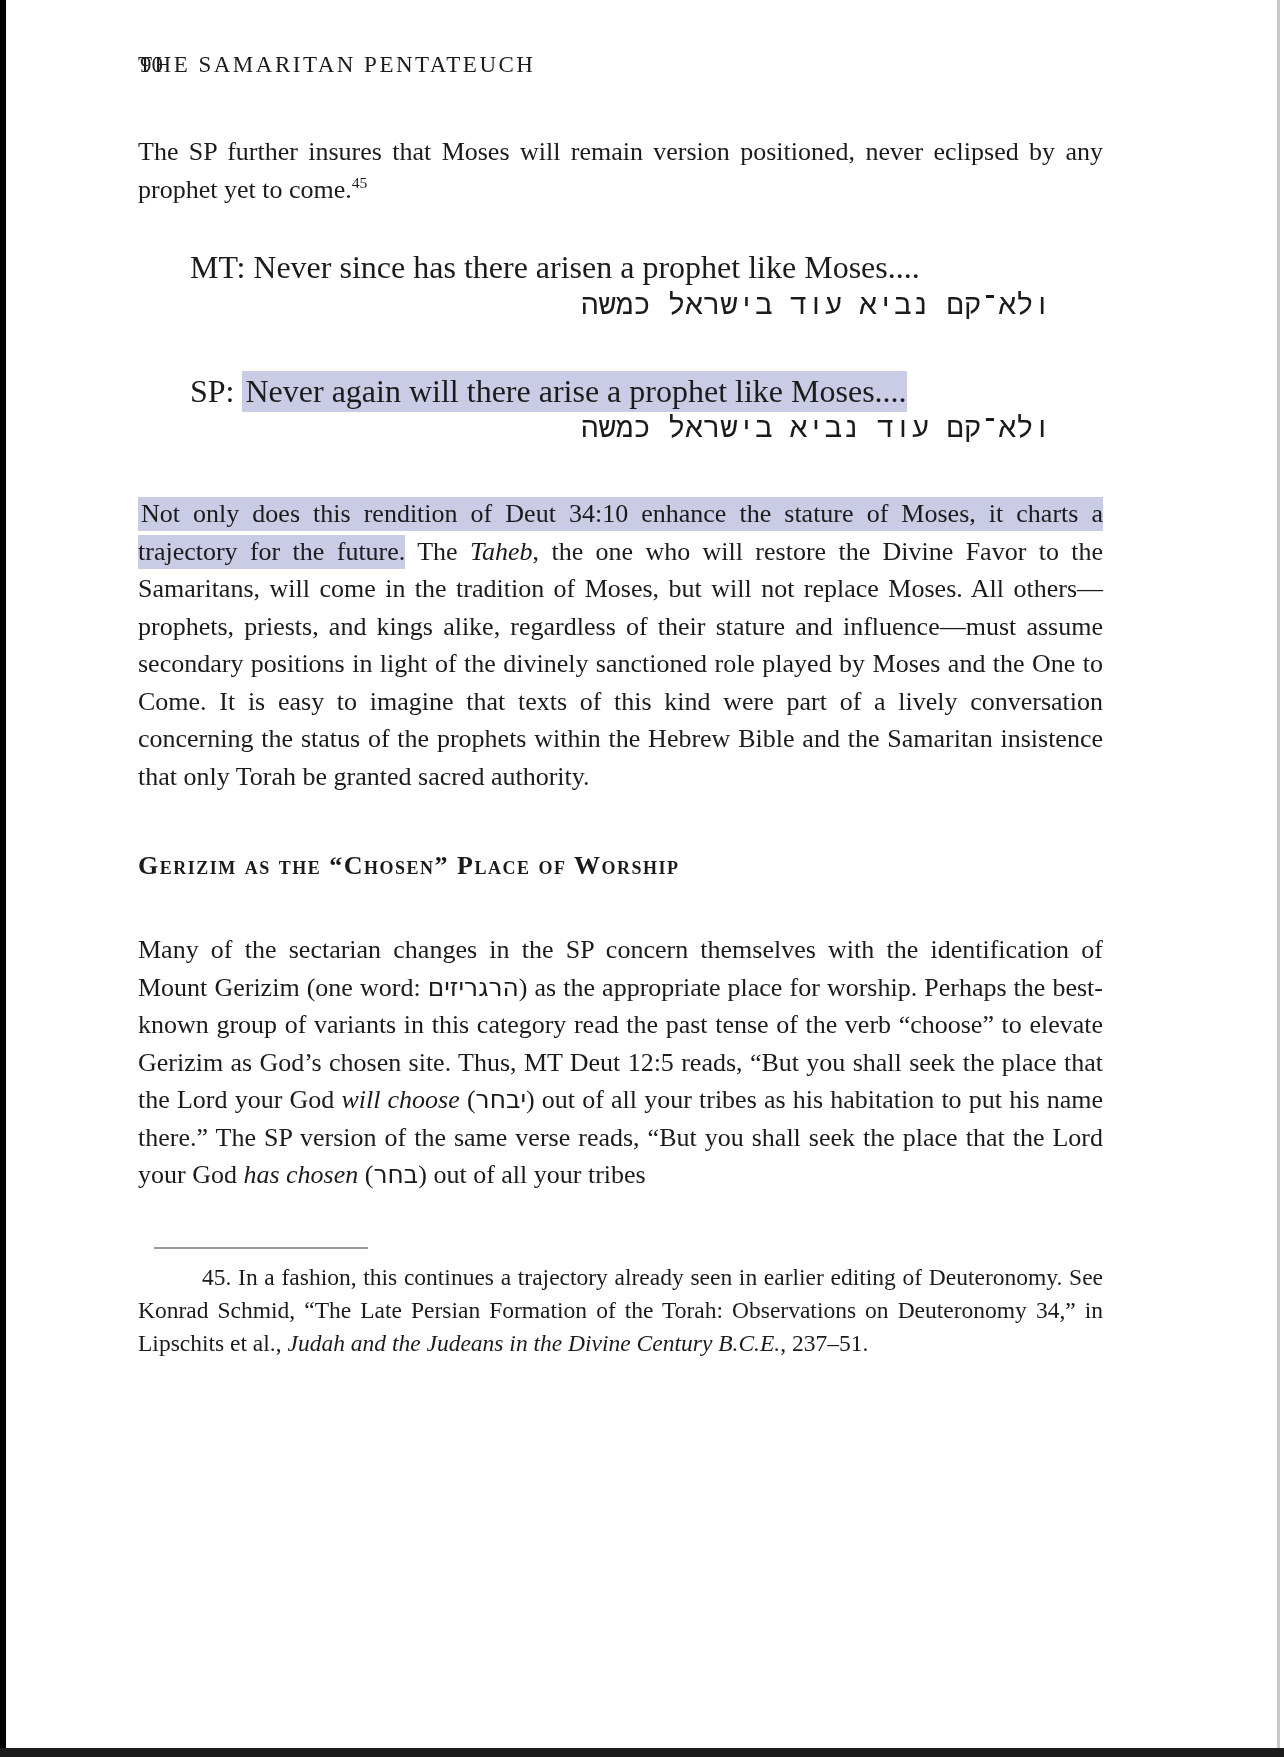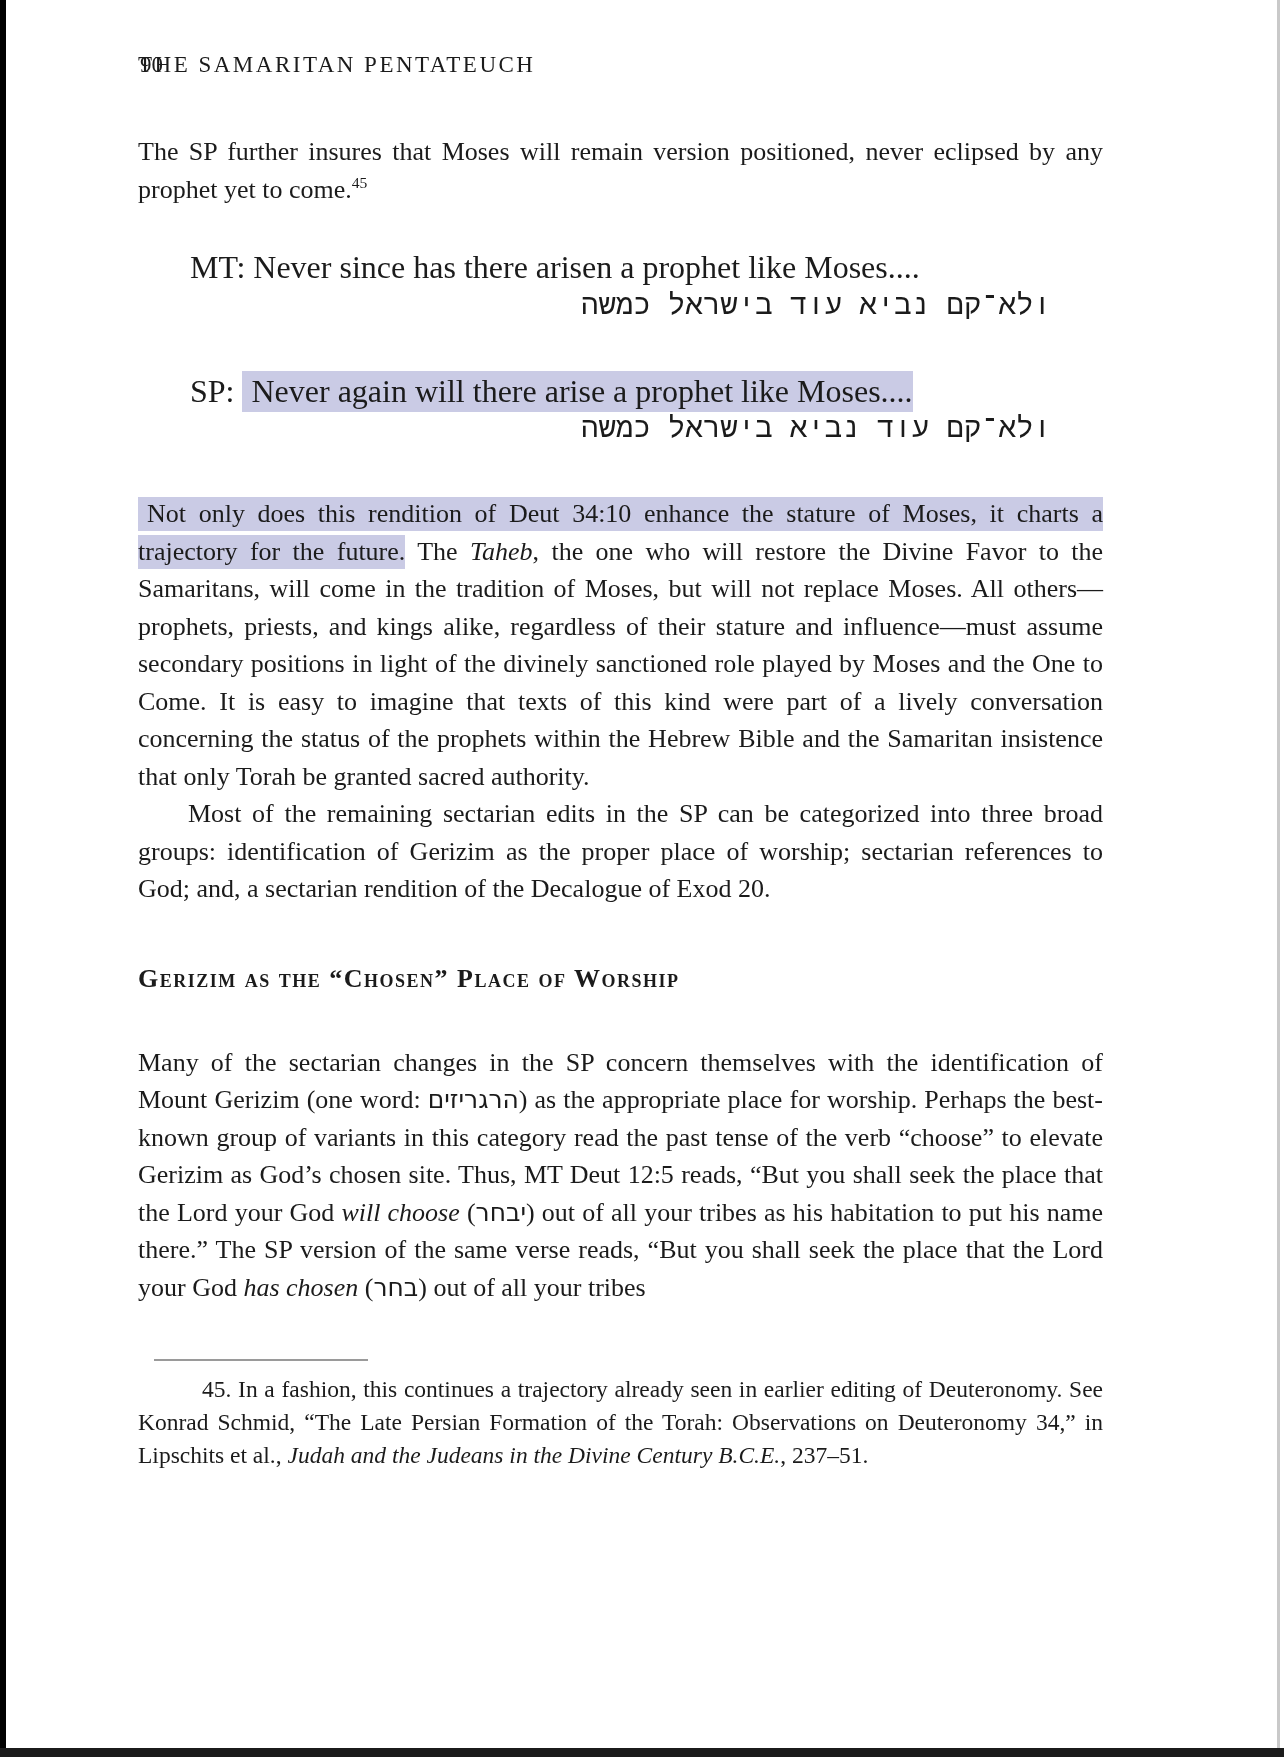--- a/index.html
+++ b/index.html
@@ -66,21 +66,21 @@
   .footnote-text {
     margin-top: 12px;
     font-size: 23.5px;
     line-height: 33px;
     text-align: justify;
     text-indent: 64px;
   }
 
   .seg-normal { }
   .seg-italic { font-style: italic; }
-  .seg-highlight { background-color: var(--hl, #cacbe5); padding: 2px 0 3px 9px; }
+  .seg-highlight { background-color: var(--hl, #cacbe5); padding: 2px 0 3px 3px; }
   .seg-hebrew { font-family: "DejaVu Sans", sans-serif; font-size: 0.96em; }
   .seg-sup { vertical-align: super; font-size: 0.6em; line-height: 0; }
 </style>
 </head>
 <body>
 
 <div class="edge-left"></div>
 <div class="edge-right"></div>
 <div class="edge-bottom"></div>
 
@@ -98,21 +98,20 @@
     <div class="quote-hebrew" dir="rtl">ולא־קם נביא עוד בישראל כמשה</div>
   </div>
 
   <div class="quote-block second">
     <div class="quote-english"><span class="seg-normal">SP: </span><span class="seg-highlight">Never again will there arise a prophet like Moses....</span></div>
     <div class="quote-hebrew" dir="rtl">ולא־קם עוד נביא בישראל כמשה</div>
   </div>
 
   <p class="body-para para-main"><span class="seg-highlight">Not only does this rendition of Deut 34:10 enhance the stature of Moses, it charts a trajectory for the future.</span><span class="seg-normal"> The </span><span class="seg-italic">Taheb</span><span class="seg-normal">, the one who will restore the Divine Favor to the Samaritans, will come in the tradition of Moses, but will not replace Moses. All others—prophets, priests, and kings alike, regardless of their stature and influence—must assume secondary positions in light of the divinely sanctioned role played by Moses and the One to Come. It is easy to imagine that texts of this kind were part of a lively conversation concerning the status of the prophets within the Hebrew Bible and the Samaritan insistence that only Torah be granted sacred authority.</span></p>
 
-  <p class="body-para para-indent"><span class="seg-normal">Most of the remaining sectarian edits in the SP can be categorized into three broad groups: identification of Gerizim as the proper place of worship; sectarian references to God; and, a sectarian rendition of the Decalogue of Exod 20.</span></p>
 
   <h2 class="section-heading">Gerizim as the “Chosen” Place of Worship</h2>
 
   <p class="body-para"><span class="seg-normal">Many of the sectarian changes in the SP concern themselves with the identification of Mount Gerizim (one word: </span><span class="seg-hebrew" dir="rtl">הרגריזים</span><span class="seg-normal">) as the appropriate place for worship. Perhaps the best-known group of variants in this category read the past tense of the verb “choose” to elevate Gerizim as God’s chosen site. Thus, MT Deut 12:5 reads, “But you shall seek the place that the Lord your God </span><span class="seg-italic">will choose</span><span class="seg-normal"> (</span><span class="seg-hebrew" dir="rtl">יבחר</span><span class="seg-normal">) out of all your tribes as his habitation to put his name there.” The SP version of the same verse reads, “But you shall seek the place that the Lord your God </span><span class="seg-italic">has chosen</span><span class="seg-normal"> (</span><span class="seg-hebrew" dir="rtl">בחר</span><span class="seg-normal">) out of all your tribes</span></p>
 
   <div class="footnote-area">
     <div class="footnote-rule"></div>
     <p class="footnote-text"><span class="seg-normal">45. In a fashion, this continues a trajectory already seen in earlier editing of Deuteronomy. See Konrad Schmid, “The Late Persian Formation of the Torah: Observations on Deuteronomy 34,” in Lipschits et al., </span><span class="seg-italic">Judah and the Judeans in the Divine Century B.C.E.</span><span class="seg-normal">, 237–51.</span></p>
   </div>
 

